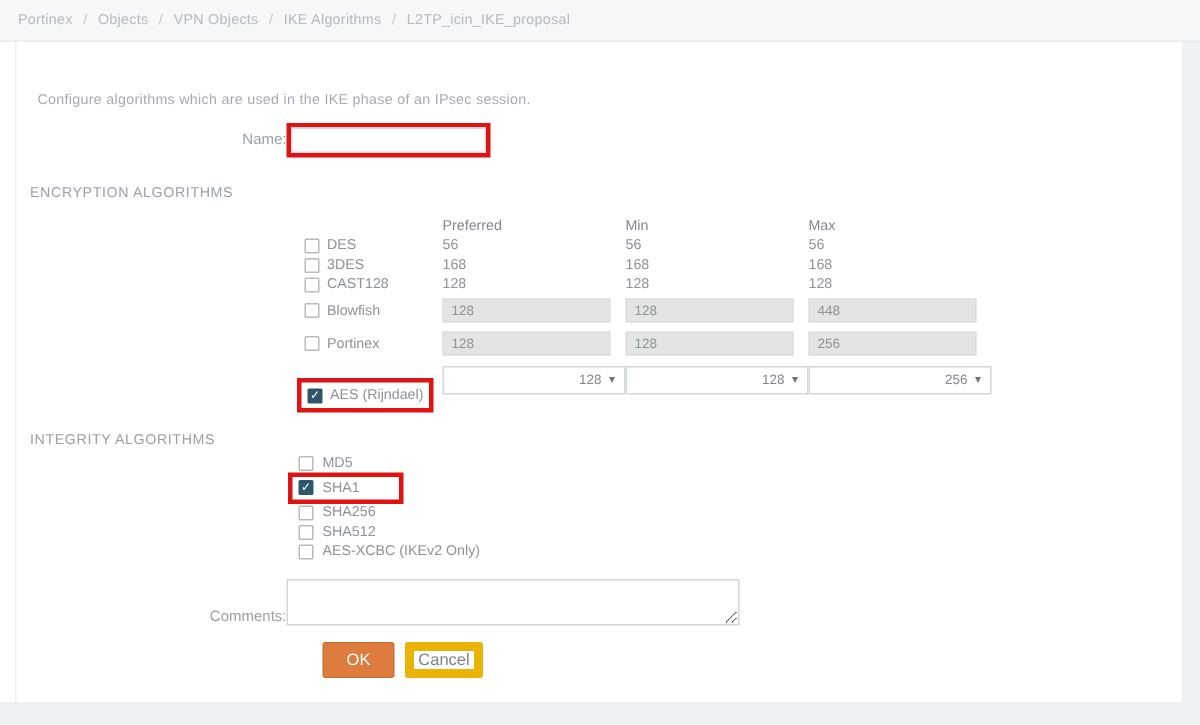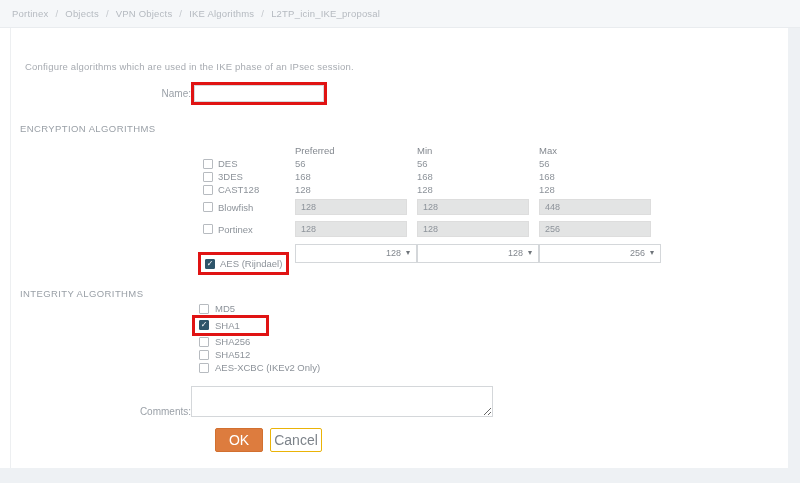--- a/index.html
+++ b/index.html
@@ -94,23 +94,23 @@
   
   .comments-row { margin-top: 12px; align-items: flex-end; }
   .comments-row .form-label { padding-top: 9px; }
   .comments-box {
     width: 302px; height: 31px;
     border: 1px solid #d4d7da; resize: both;
     font-family: "Liberation Sans", sans-serif; font-size: 10px; color: #555;
     outline: none; padding: 2px 4px;
   }
   .btn-row { display: flex; gap: 7px; margin: 11px 0 0 204px; }
-  .btn { height: 24px; font-family: "Liberation Sans", sans-serif; font-size: 14px; border-radius: 2px; cursor: pointer; }
+  .btn { height: 24px; font-family: "Liberation Sans", sans-serif; font-size: 11px; border-radius: 2px; cursor: pointer; }
   .btn-ok { width: 48px; background: #dd7c3e; border: 1px solid #d2702f; color: #ffffff; }
-  .btn-cancel { width: 52px; background: #ffffff; border: 1px solid #eab308; color: #7d838a; }
+  .btn-cancel { width: 52px; background: #ffffff; border: 6px solid #eab308; color: #7d838a; }
 </style>
 </head>
 <body>
 
 <div class="topbar">
   <div class="breadcrumb">
     <span class="crumb">Portinex</span>
     <span class="crumb-sep">/</span>
     <span class="crumb">Objects</span>
     <span class="crumb-sep">/</span>

